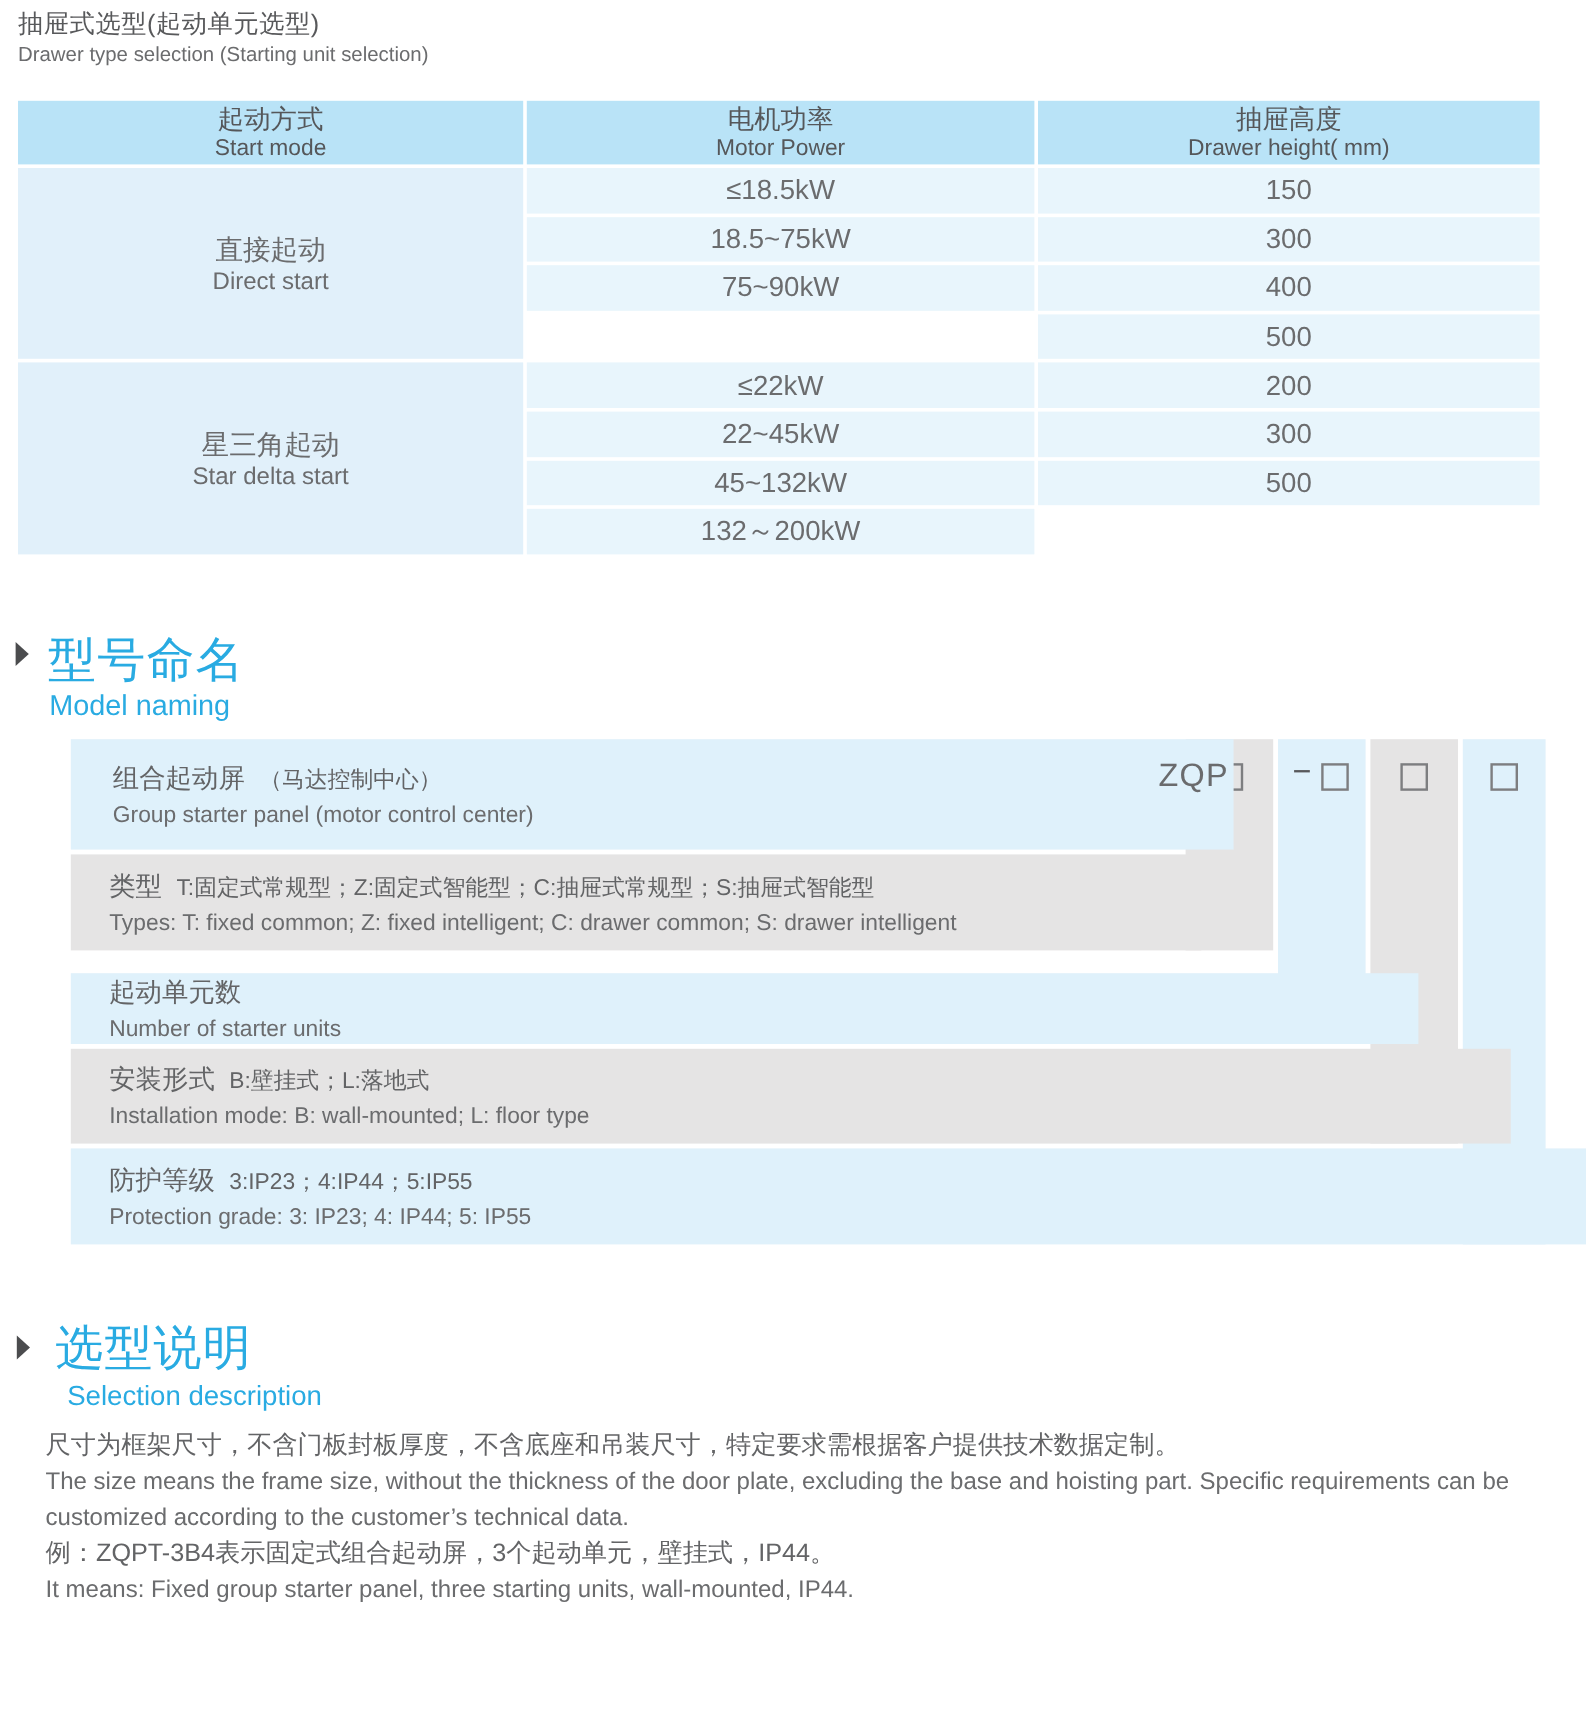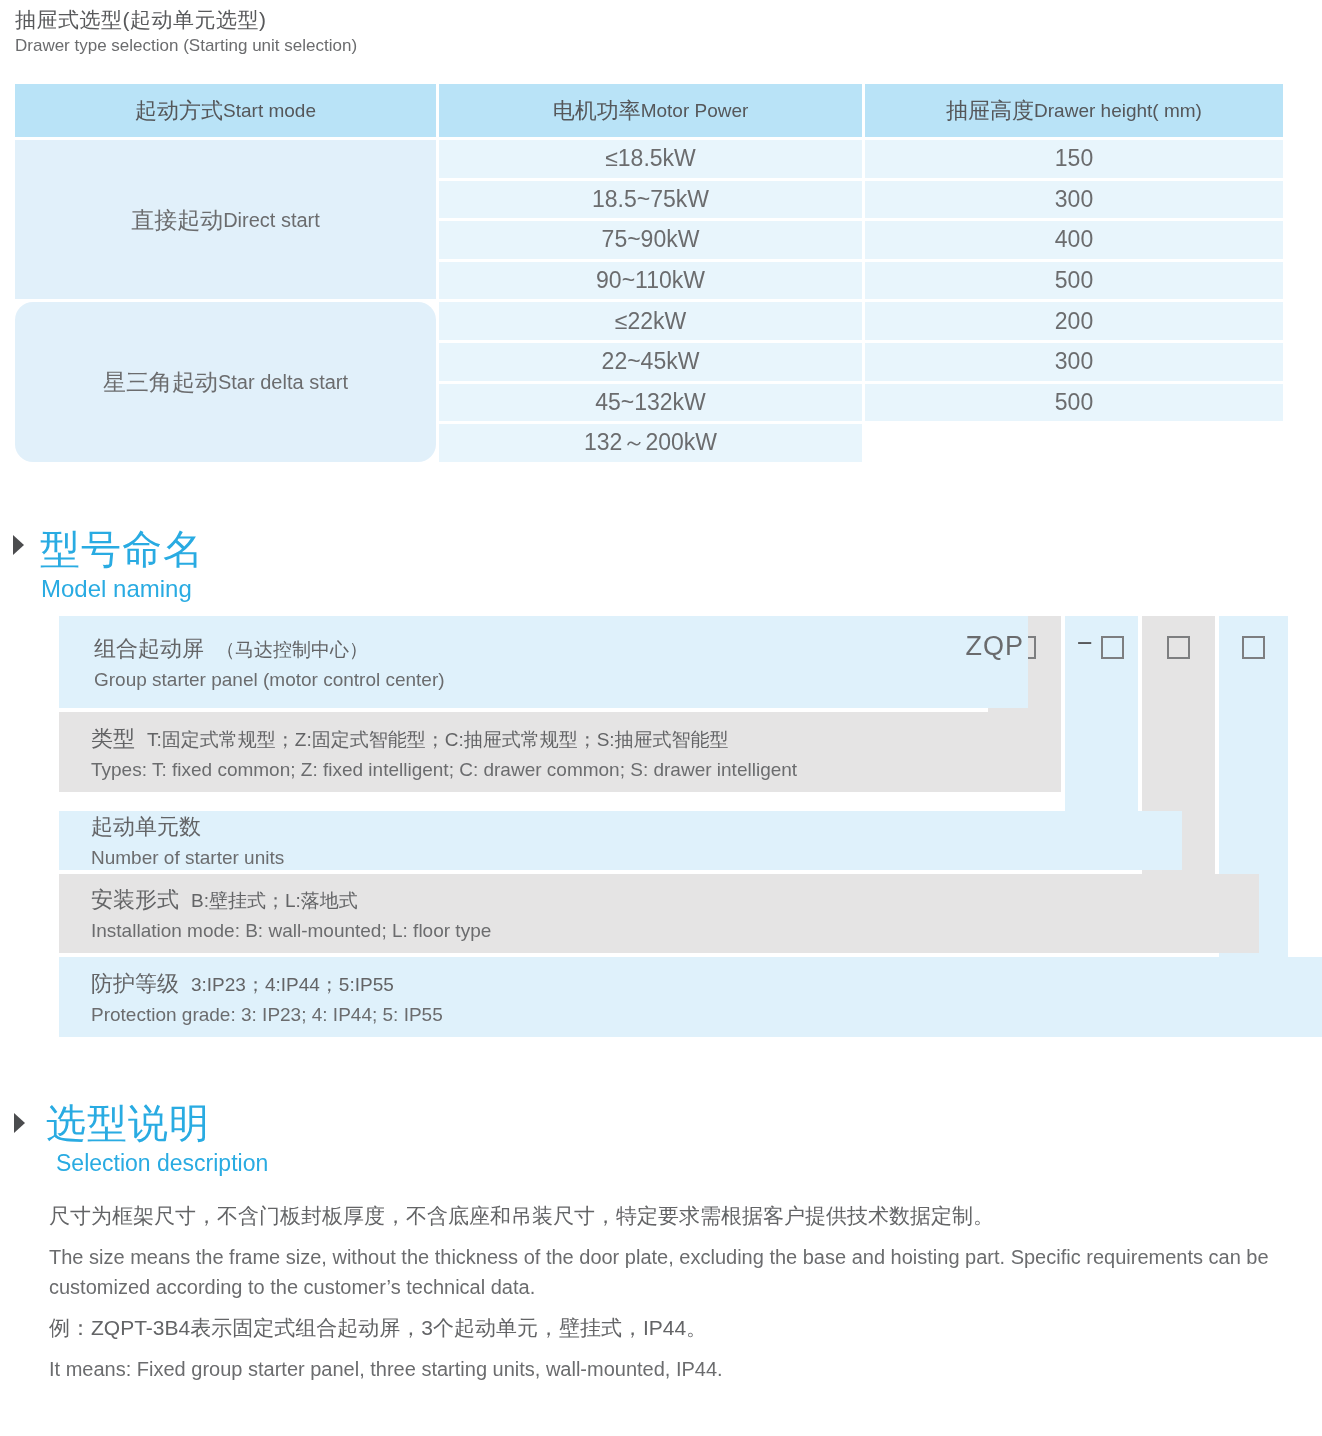--- a/index.html
+++ b/index.html
@@ -18,30 +18,30 @@
 
   
   .sel-table{
     left:15px;top:84px;width:1268px;
     display:grid;
     grid-template-columns:421px 423px 418px;
     grid-template-rows:53px repeat(8,37.6px);
     gap:3px;
   }
   .sel-table .cell{
-    display:flex;flex-direction:row;align-items:center;justify-content:center;
+    display:flex;flex-direction:column;align-items:center;justify-content:center;
   }
   .th{background:#b9e3f7;color:#55575a;}
   .th .zh{font-size:22px;line-height:26px;}
   .th .en{font-size:19px;line-height:22px;}
   .mode-cell{background:#e1f0fa;color:#6b6c6e;}
   .mode-cell .zh{font-size:23px;line-height:30px;}
   .mode-cell .en{font-size:20px;line-height:24px;}
   .mode-1{grid-column:1;grid-row:2/6;}
-  .mode-2{grid-column:1;grid-row:6/10;border-radius:18px;}
+  .mode-2{grid-column:1;grid-row:6/10;}
   .data-cell{background:#e8f5fc;font-size:23px;color:#6b6c6e;}
 
   
   .marker{
     width:0;height:0;
     border-left:11px solid #4b4c4e;
     border-top:10px solid transparent;
     border-bottom:10px solid transparent;
   }
   .h-zh{font-size:40px;color:#29abe2;letter-spacing:1px;}
@@ -64,21 +64,21 @@
   .nrow .en{font-size:19px;color:#6b6c6e;}
   .model-prefix{position:absolute;right:4px;top:15px;font-size:27px;color:#6a6b6d;letter-spacing:1px;}
   .code-box{
     position:absolute;top:20px;width:23px;height:23px;
     border:2px solid #7d7e80;box-sizing:border-box;background:transparent;
   }
   .model-sep{position:absolute;top:12px;font-size:27px;color:#58595b;}
 
   
   .desc{left:38px;top:1190px;width:1254px;}
-  .desc p{margin:11px;line-height:30px;}
+  .desc p{margin:0;line-height:30px;}
   .desc .zh{font-size:21px;color:#636466;}
   .desc .en{font-size:20px;color:#6b6c6e;}
 </style>
 </head>
 <body>
 
 <div class="abs page-title-zh">抽屉式选型(起动单元选型)</div>
 <div class="abs page-title-en">Drawer type selection (Starting unit selection)</div>
 
 <div class="abs sel-table">
@@ -103,21 +103,20 @@
     <span class="zh">星三角起动</span>
     <span class="en">Star delta start</span>
   </div>
 
   <div class="cell data-cell" style="grid-column:2;grid-row:2">≤18.5kW</div>
   <div class="cell data-cell" style="grid-column:3;grid-row:2">150</div>
   <div class="cell data-cell" style="grid-column:2;grid-row:3">18.5~75kW</div>
   <div class="cell data-cell" style="grid-column:3;grid-row:3">300</div>
   <div class="cell data-cell" style="grid-column:2;grid-row:4">75~90kW</div>
   <div class="cell data-cell" style="grid-column:3;grid-row:4">400</div>
-  <div class="cell data-cell" style="grid-column:2;grid-row:5">90~110kW</div>
   <div class="cell data-cell" style="grid-column:3;grid-row:5">500</div>
   <div class="cell data-cell" style="grid-column:2;grid-row:6">≤22kW</div>
   <div class="cell data-cell" style="grid-column:3;grid-row:6">200</div>
   <div class="cell data-cell" style="grid-column:2;grid-row:7">22~45kW</div>
   <div class="cell data-cell" style="grid-column:3;grid-row:7">300</div>
   <div class="cell data-cell" style="grid-column:2;grid-row:8">45~132kW</div>
   <div class="cell data-cell" style="grid-column:3;grid-row:8">500</div>
   <div class="cell data-cell" style="grid-column:2;grid-row:9">132～200kW</div>
 </div>
 

